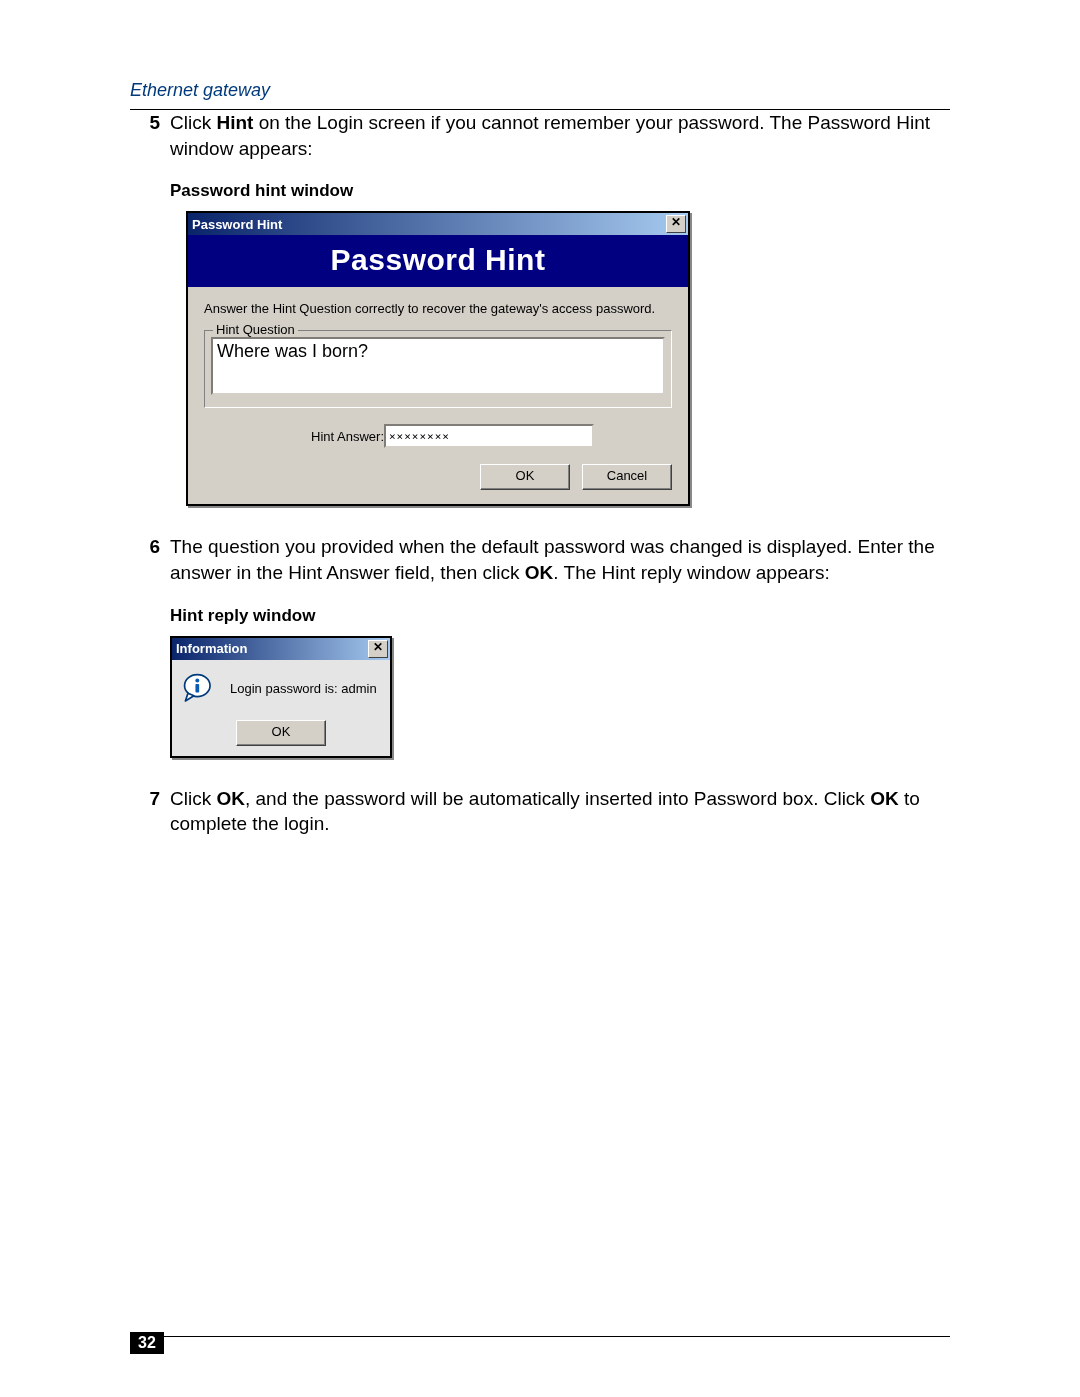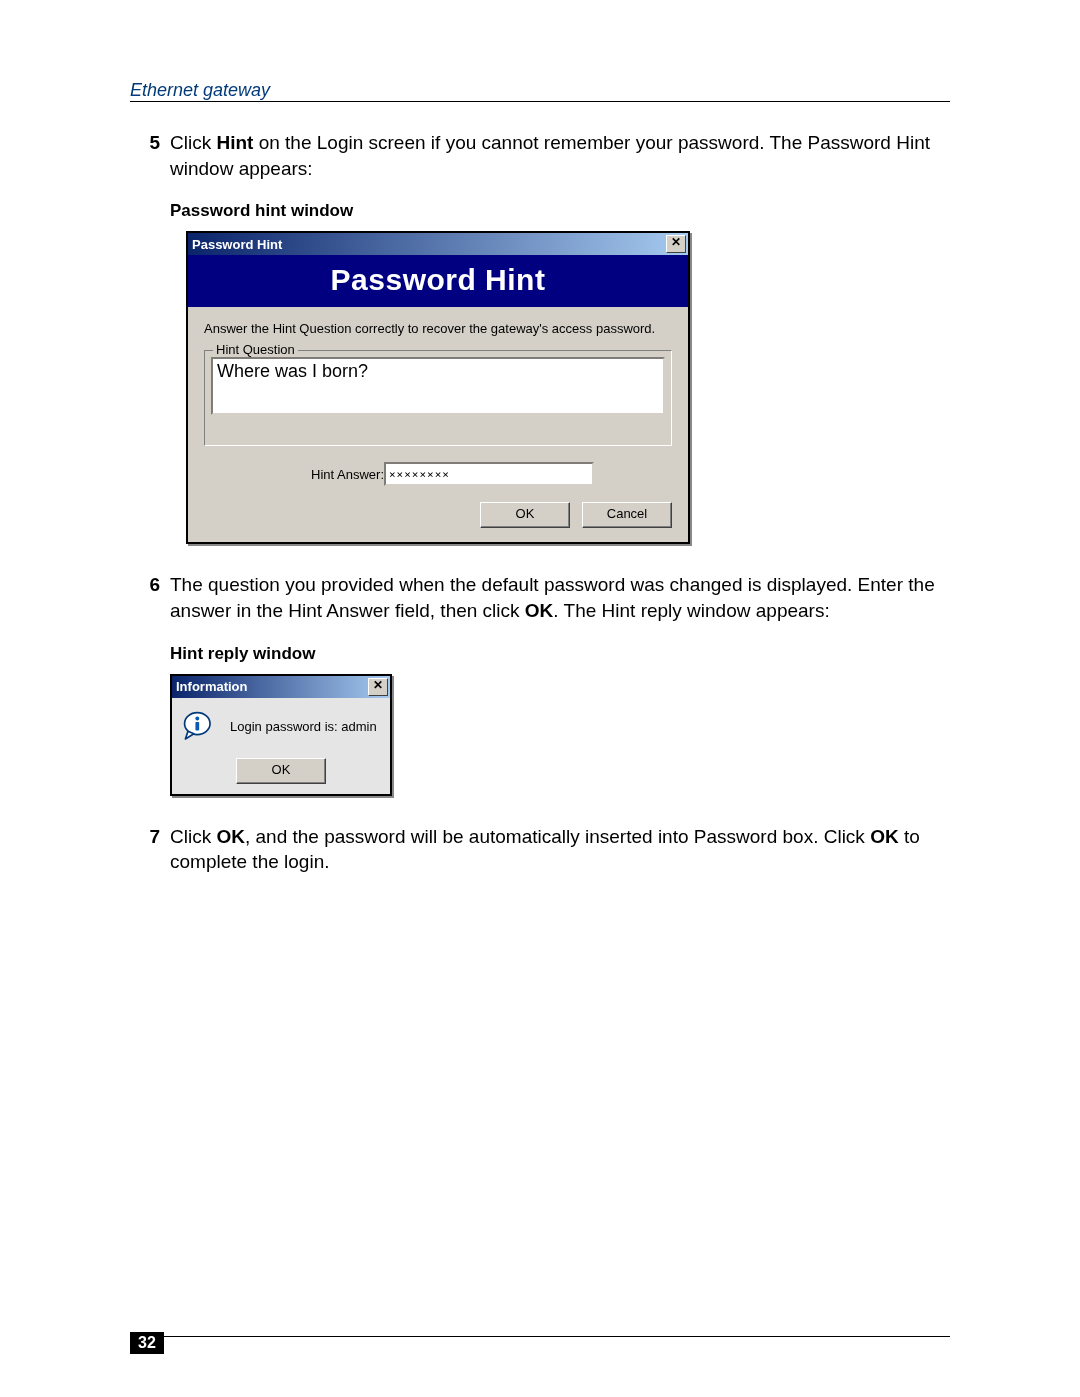--- a/index.html
+++ b/index.html
@@ -11,22 +11,21 @@
   }
   .page {
     width: 1080px;
     height: 1397px;
     position: relative;
     box-sizing: border-box;
     padding: 80px 130px 60px 130px;
   }
   .header-area {
     border-bottom: 1.5px solid #000;
-    padding-bottom: 0;
-    margin-bottom: 28px;
+    padding-bottom: 8px;
   }
   .header-text {
     font-style: italic;
     color: #003a7a;
     font-size: 18px;
   }
   .step {
     display: flex;
     margin-bottom: 20px;
     font-size: 19px;
@@ -104,21 +103,21 @@
   .instruction {
     margin-bottom: 14px;
   }
   .fieldset {
     border: 1px solid #808080;
     border-right-color: #fff;
     border-bottom-color: #fff;
     position: relative;
     padding: 6px 6px 6px 6px;
     margin-bottom: 16px;
-    height: 96px;
+    height: 78px;
     box-sizing: border-box;
   }
   .fieldset-legend {
     position: absolute;
     top: -9px;
     left: 8px;
     background: #d4d0c8;
     padding: 0 3px;
     font-size: 13px;
   }

